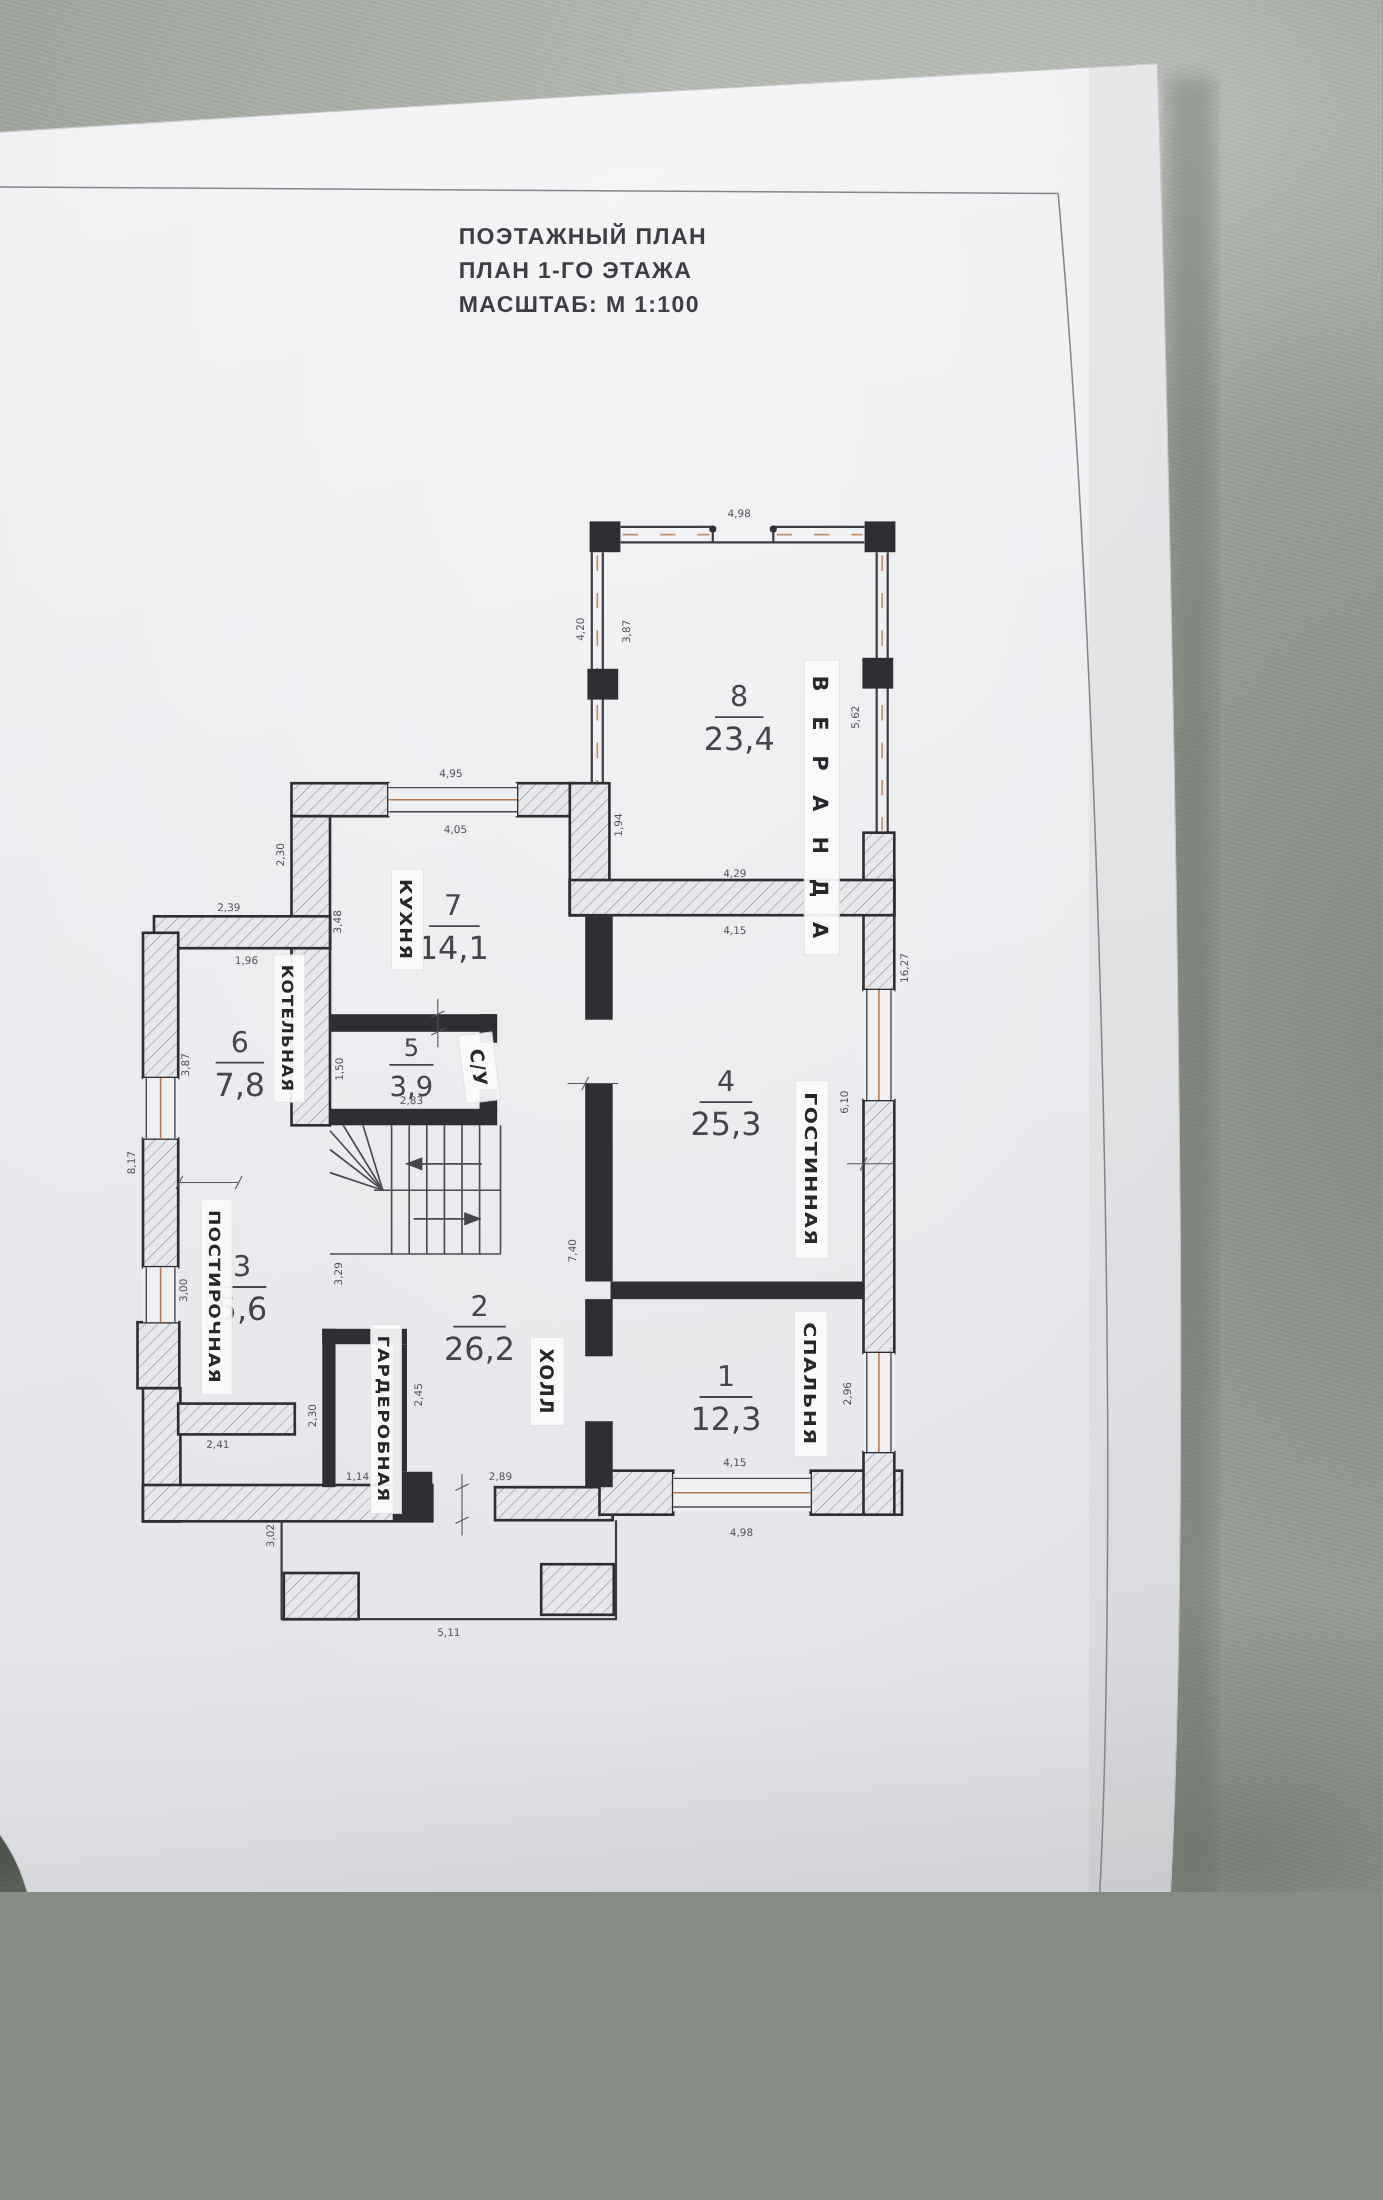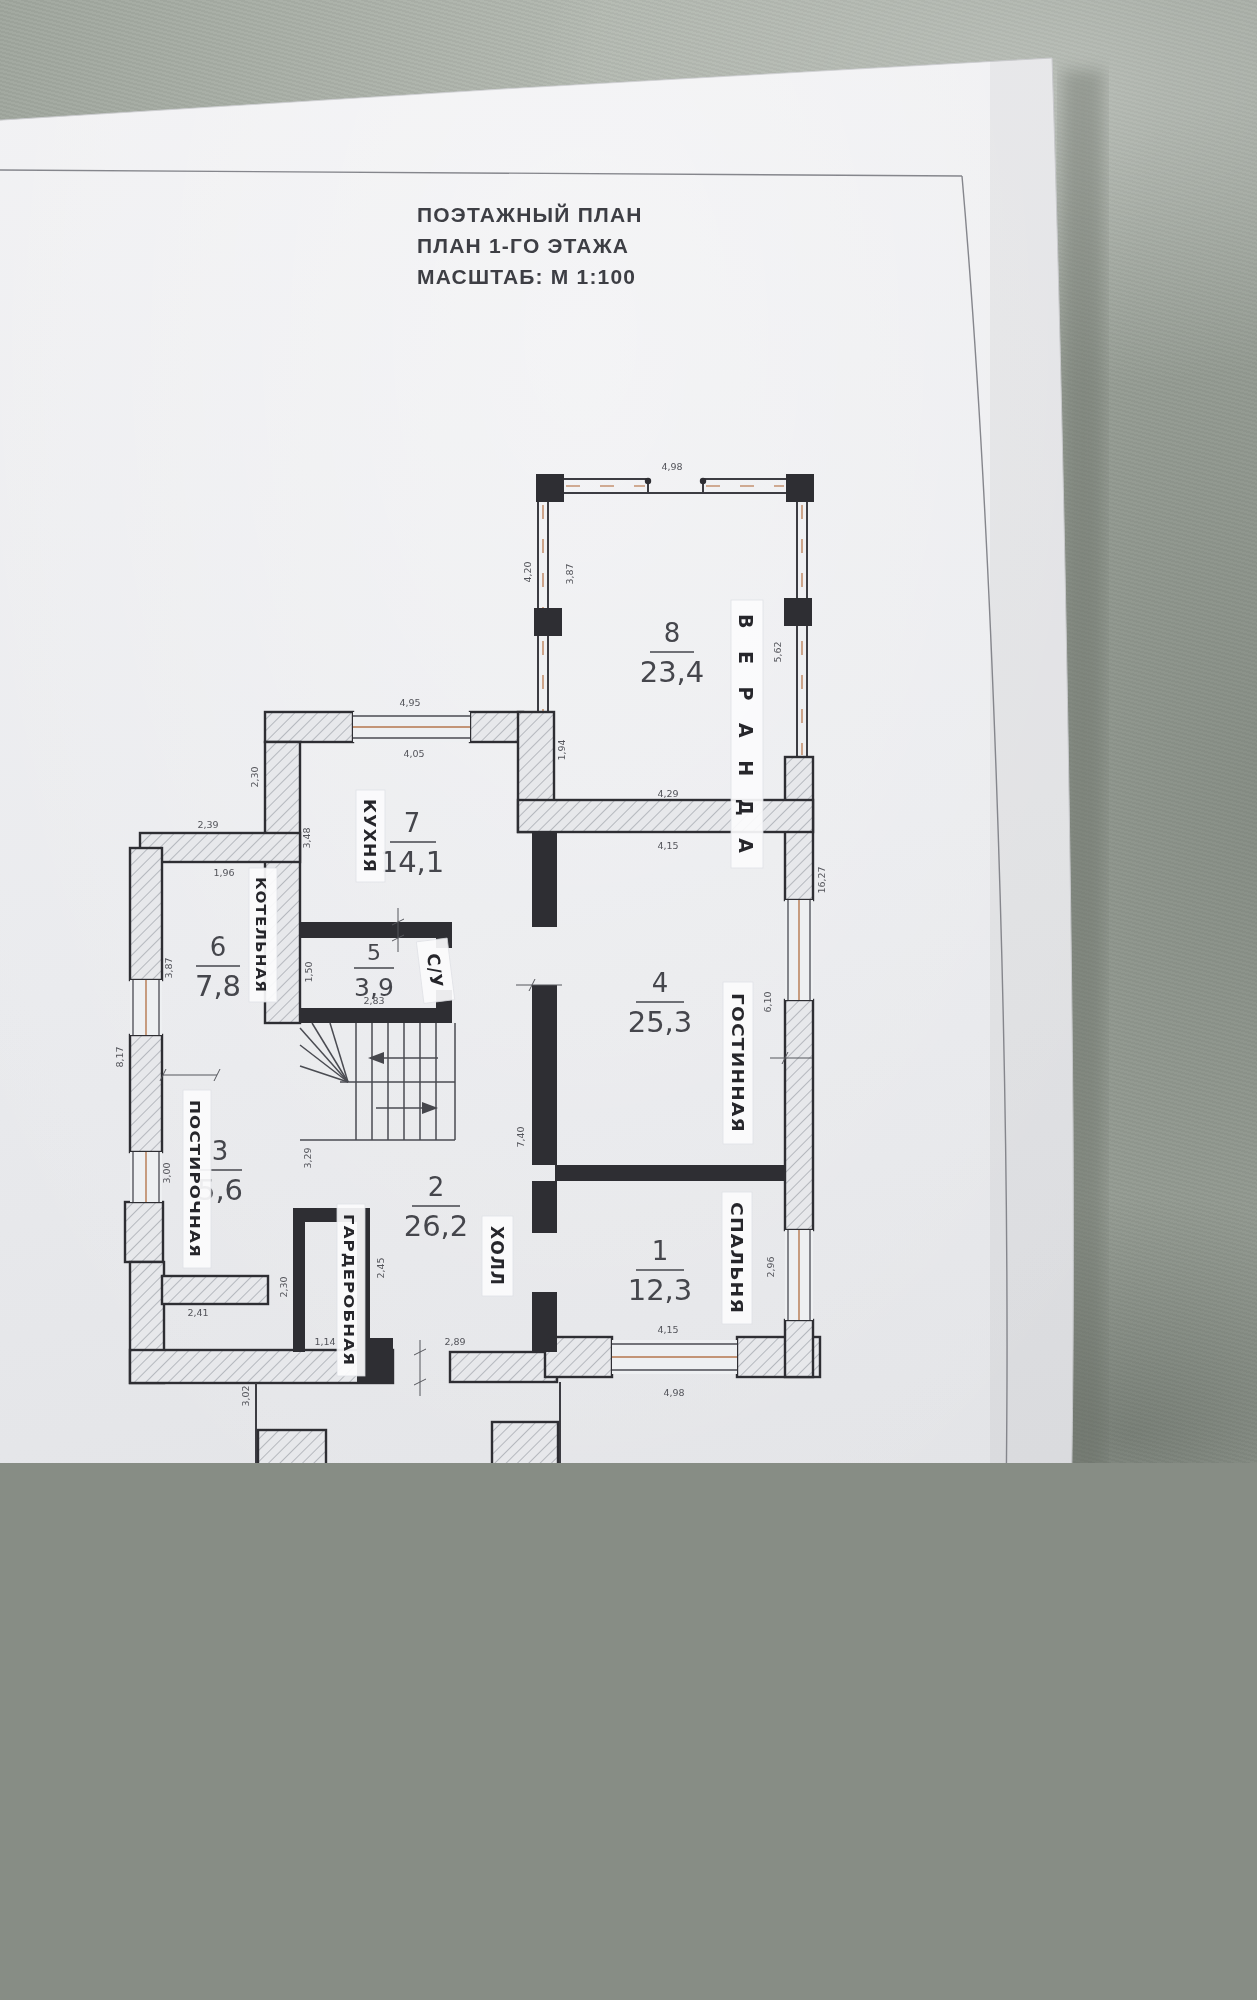--- a/index.html
+++ b/index.html
@@ -1,17 +1,17 @@
 <!DOCTYPE html>
 <html><head>
 <meta charset="utf-8">
 <style>
   html,body{margin:0;padding:0;background:#878d85;}
   #scene{
-    position:relative;width:1257px;height:1463px;margin:0 auto;overflow:hidden;
+    position:relative;width:1257px;height:1720px;margin:0 auto;overflow:hidden;
     background-color:#aeb4ac;
     background-image:
       radial-gradient(900px 500px at 85% 6%, rgba(255,255,255,.25), transparent 60%),
       radial-gradient(700px 1100px at 103% 55%, rgba(70,78,70,.28), transparent 65%),
       radial-gradient(600px 340px at 90% 98%, rgba(55,62,55,.35), transparent 70%),
       radial-gradient(460px 300px at 0% 98%, rgba(15,20,15,.6), transparent 72%),
       repeating-linear-gradient(15deg, rgba(255,255,255,.025) 0 2px, rgba(0,0,0,.03) 2px 4px),
       linear-gradient(100deg, rgba(120,128,118,.25), rgba(195,200,190,.22) 40%, rgba(118,126,116,.3) 78%);
     font-family:"DejaVu Sans", sans-serif;
   }

